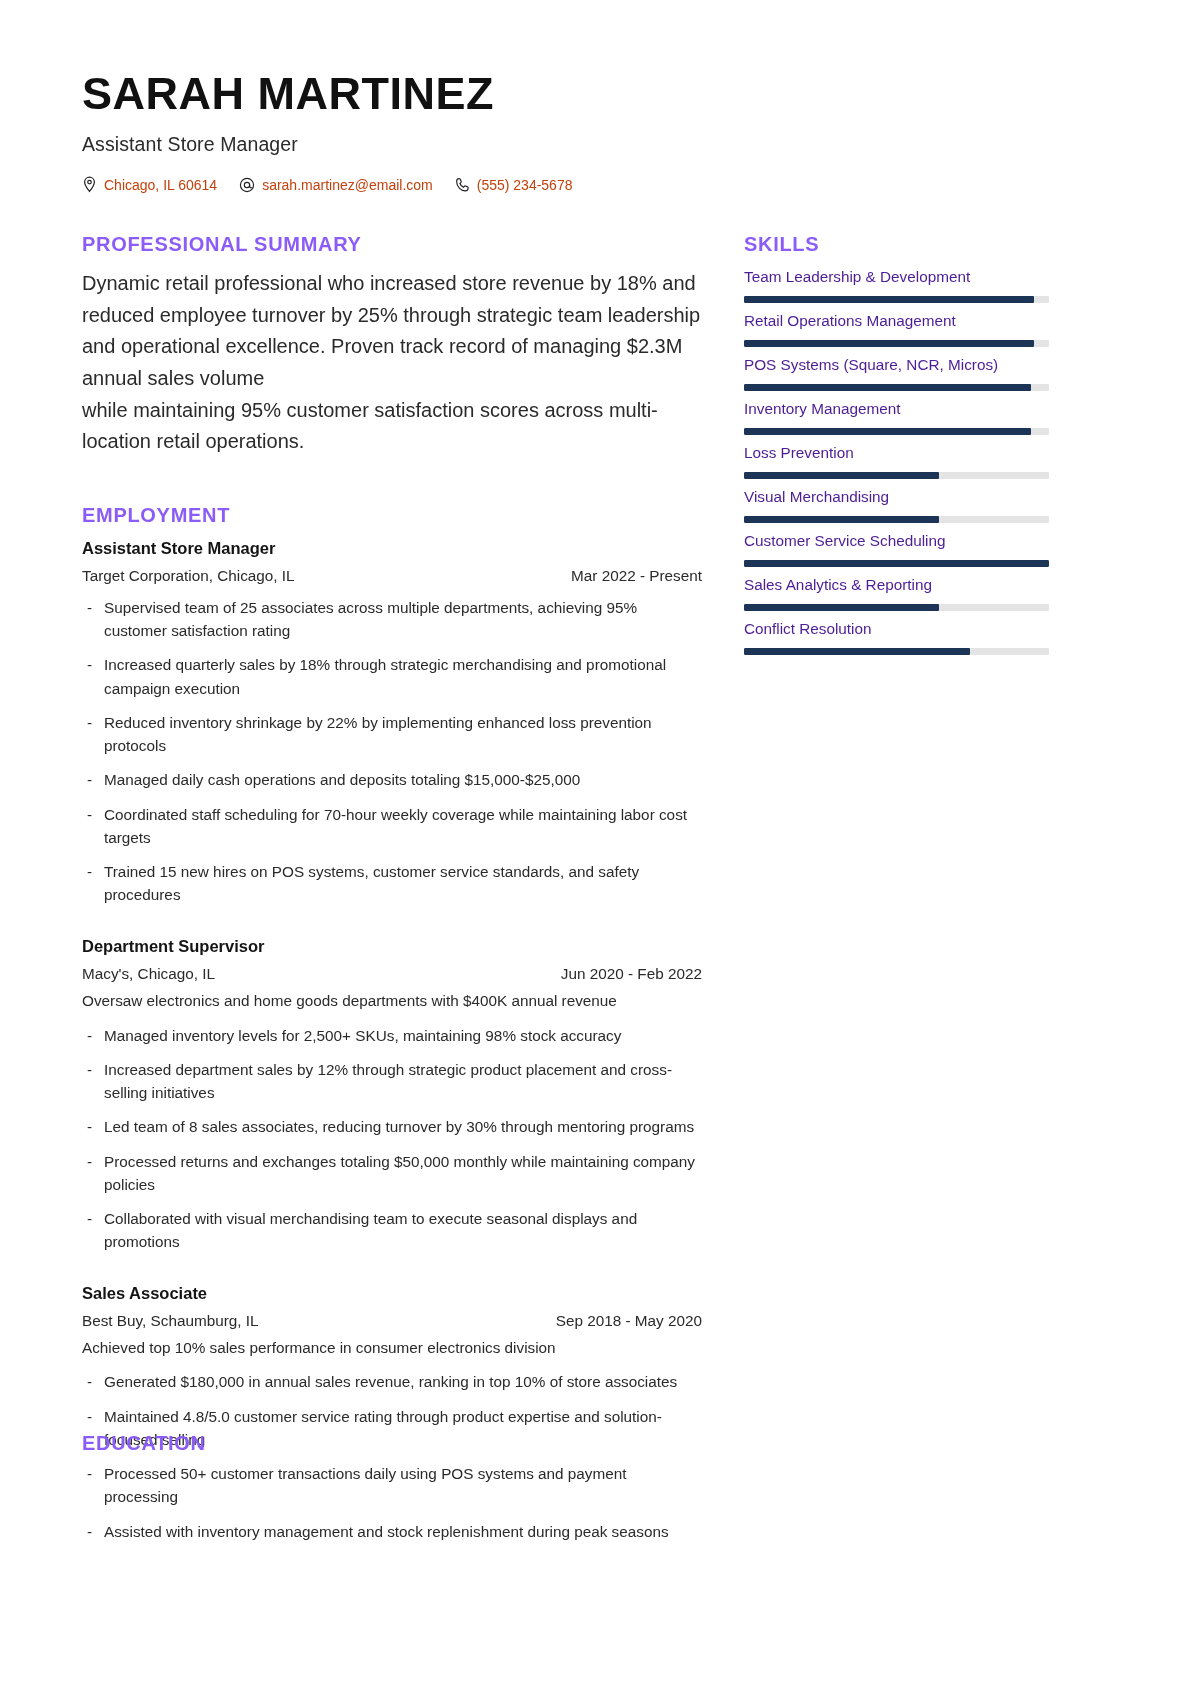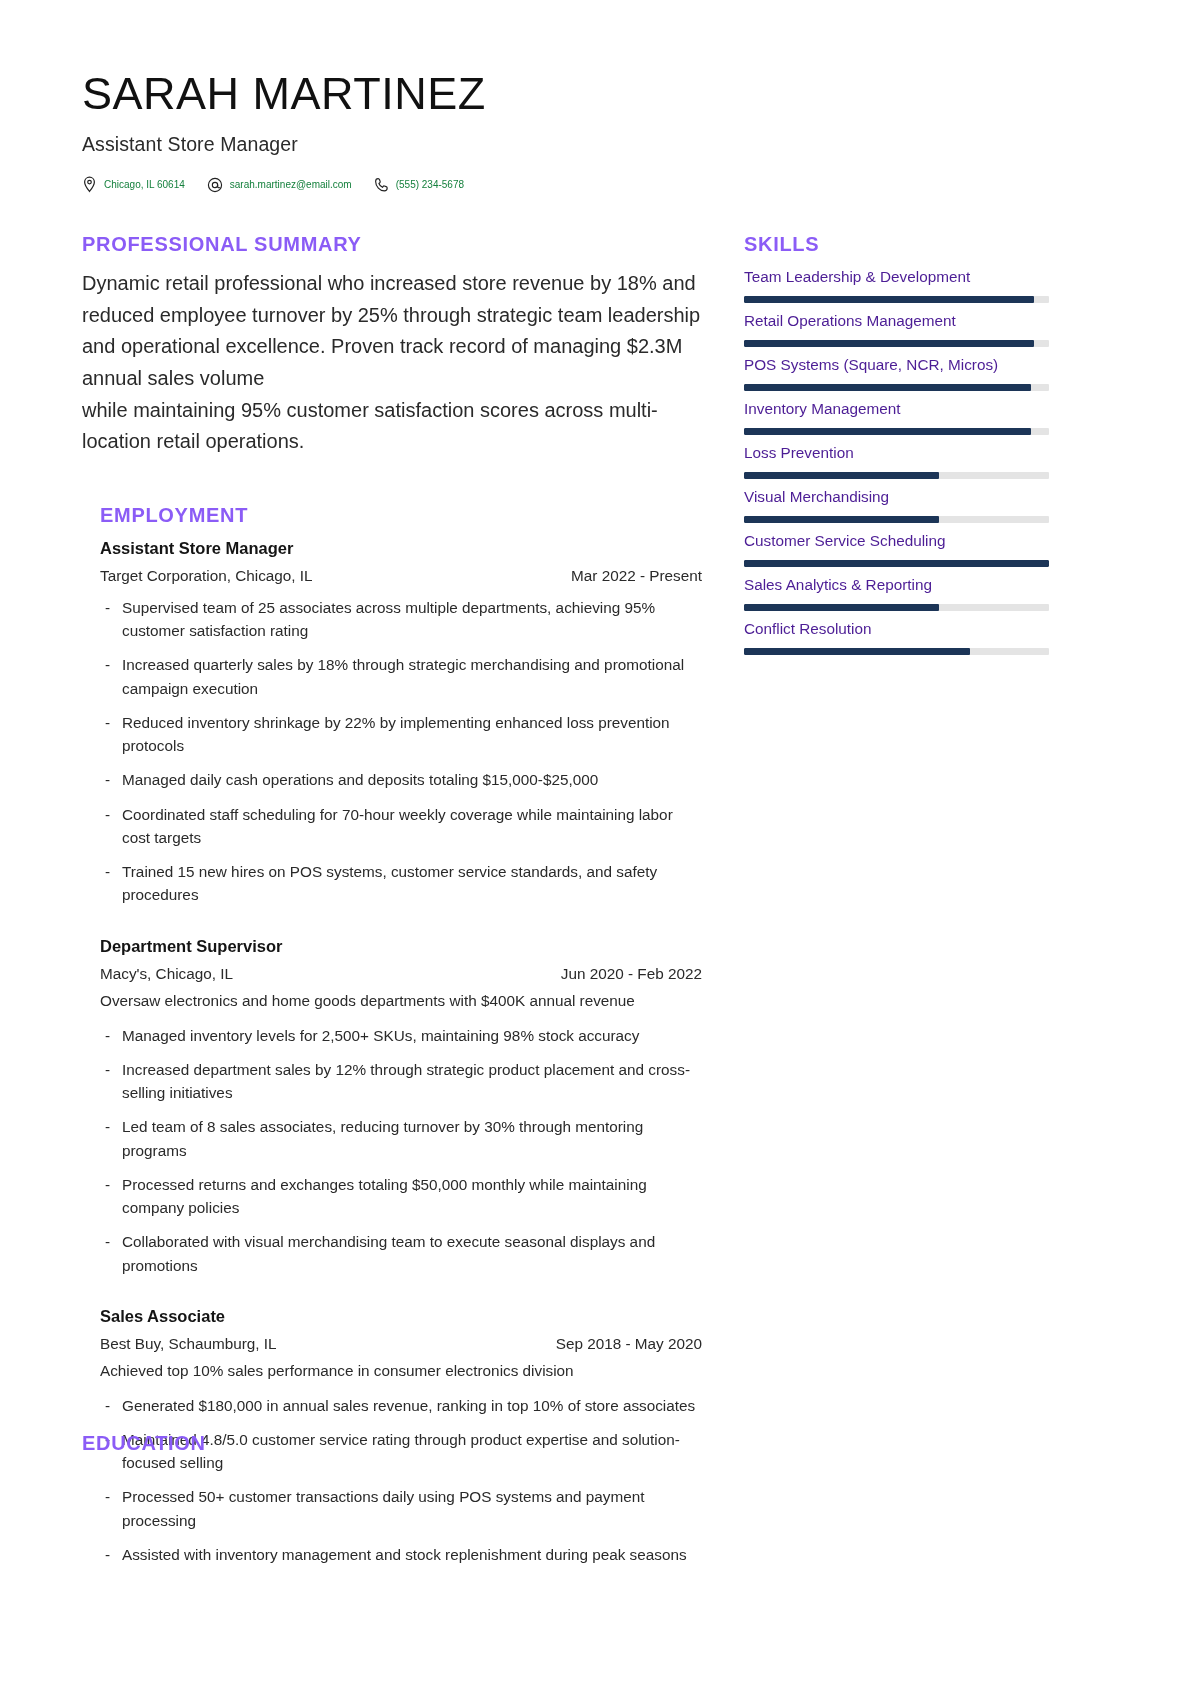--- a/index.html
+++ b/index.html
@@ -20,39 +20,39 @@
   .page {
     width: 1200px;
     height: 1697px;
     padding: 70px 80px 0 82px;
     position: relative;
   }
 
   
   .name {
     font-size: 45px;
-    font-weight: 400;
+    font-weight: 700;
     letter-spacing: 0.5px;
     line-height: 1.05;
     color: #111111;
     margin: 0 0 16px 0;
   }
   .job-title {
     font-size: 19.5px;
     font-weight: 400;
     color: #2b2b2b;
     margin: 0 0 20px 0;
     letter-spacing: 0.1px;
   }
   .contact-row {
     display: flex;
     align-items: center;
     gap: 22px;
-    font-size: 10px;
-    color: #15803d;
+    font-size: 14px;
+    color: #c2410c;
     margin-bottom: 0;
   }
   .contact-item {
     display: flex;
     align-items: center;
     gap: 7px;
     white-space: nowrap;
   }
   .contact-item svg { display: block; flex: 0 0 auto; }
 
@@ -75,21 +75,21 @@
 
   .summary-text {
     font-size: 20px;
     line-height: 1.58;
     color: #2a2a2a;
     margin: 0;
     white-space: pre-line;
   }
 
   
-  .employment-block { margin-top: 46px; margin-left: 18px; }
+  .employment-block { margin-top: 46px; }
   .job { margin-bottom: 30px; }
   .job:last-child { margin-bottom: 0; }
   .job-role {
     font-size: 16.5px;
     font-weight: 700;
     color: #141414;
     margin: 0 0 9px 0;
   }
   .job-meta {
     display: flex;

